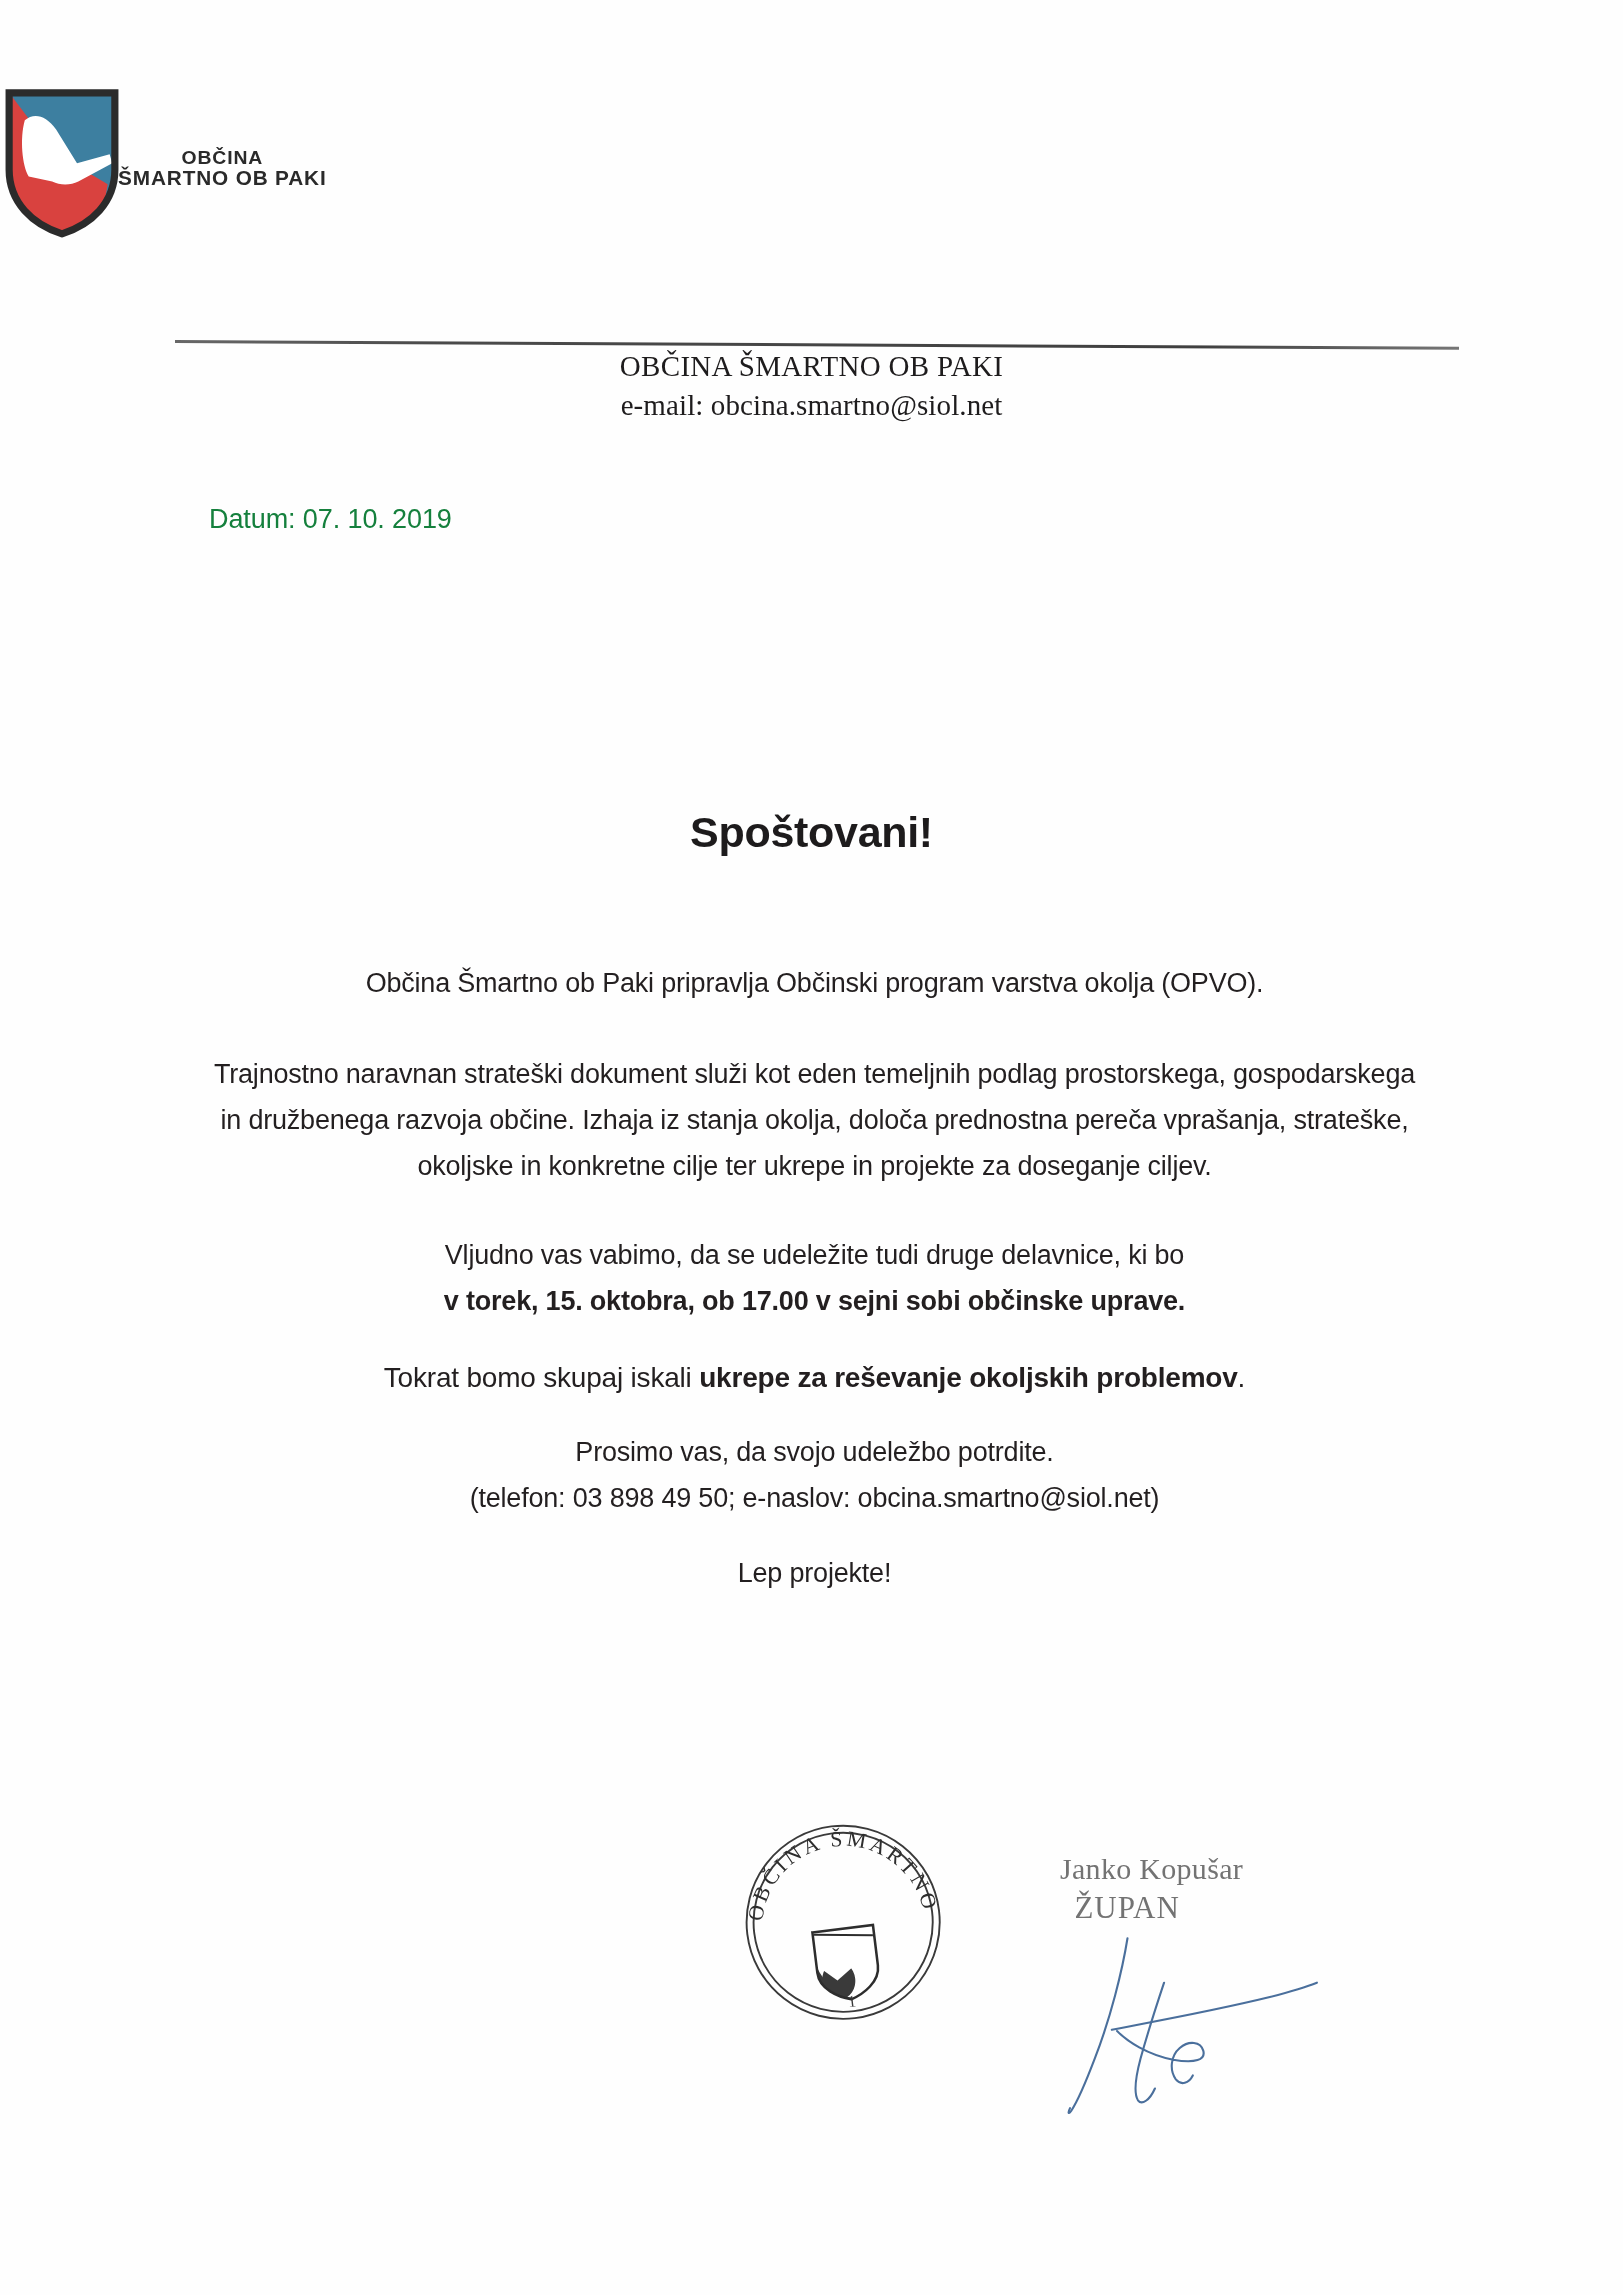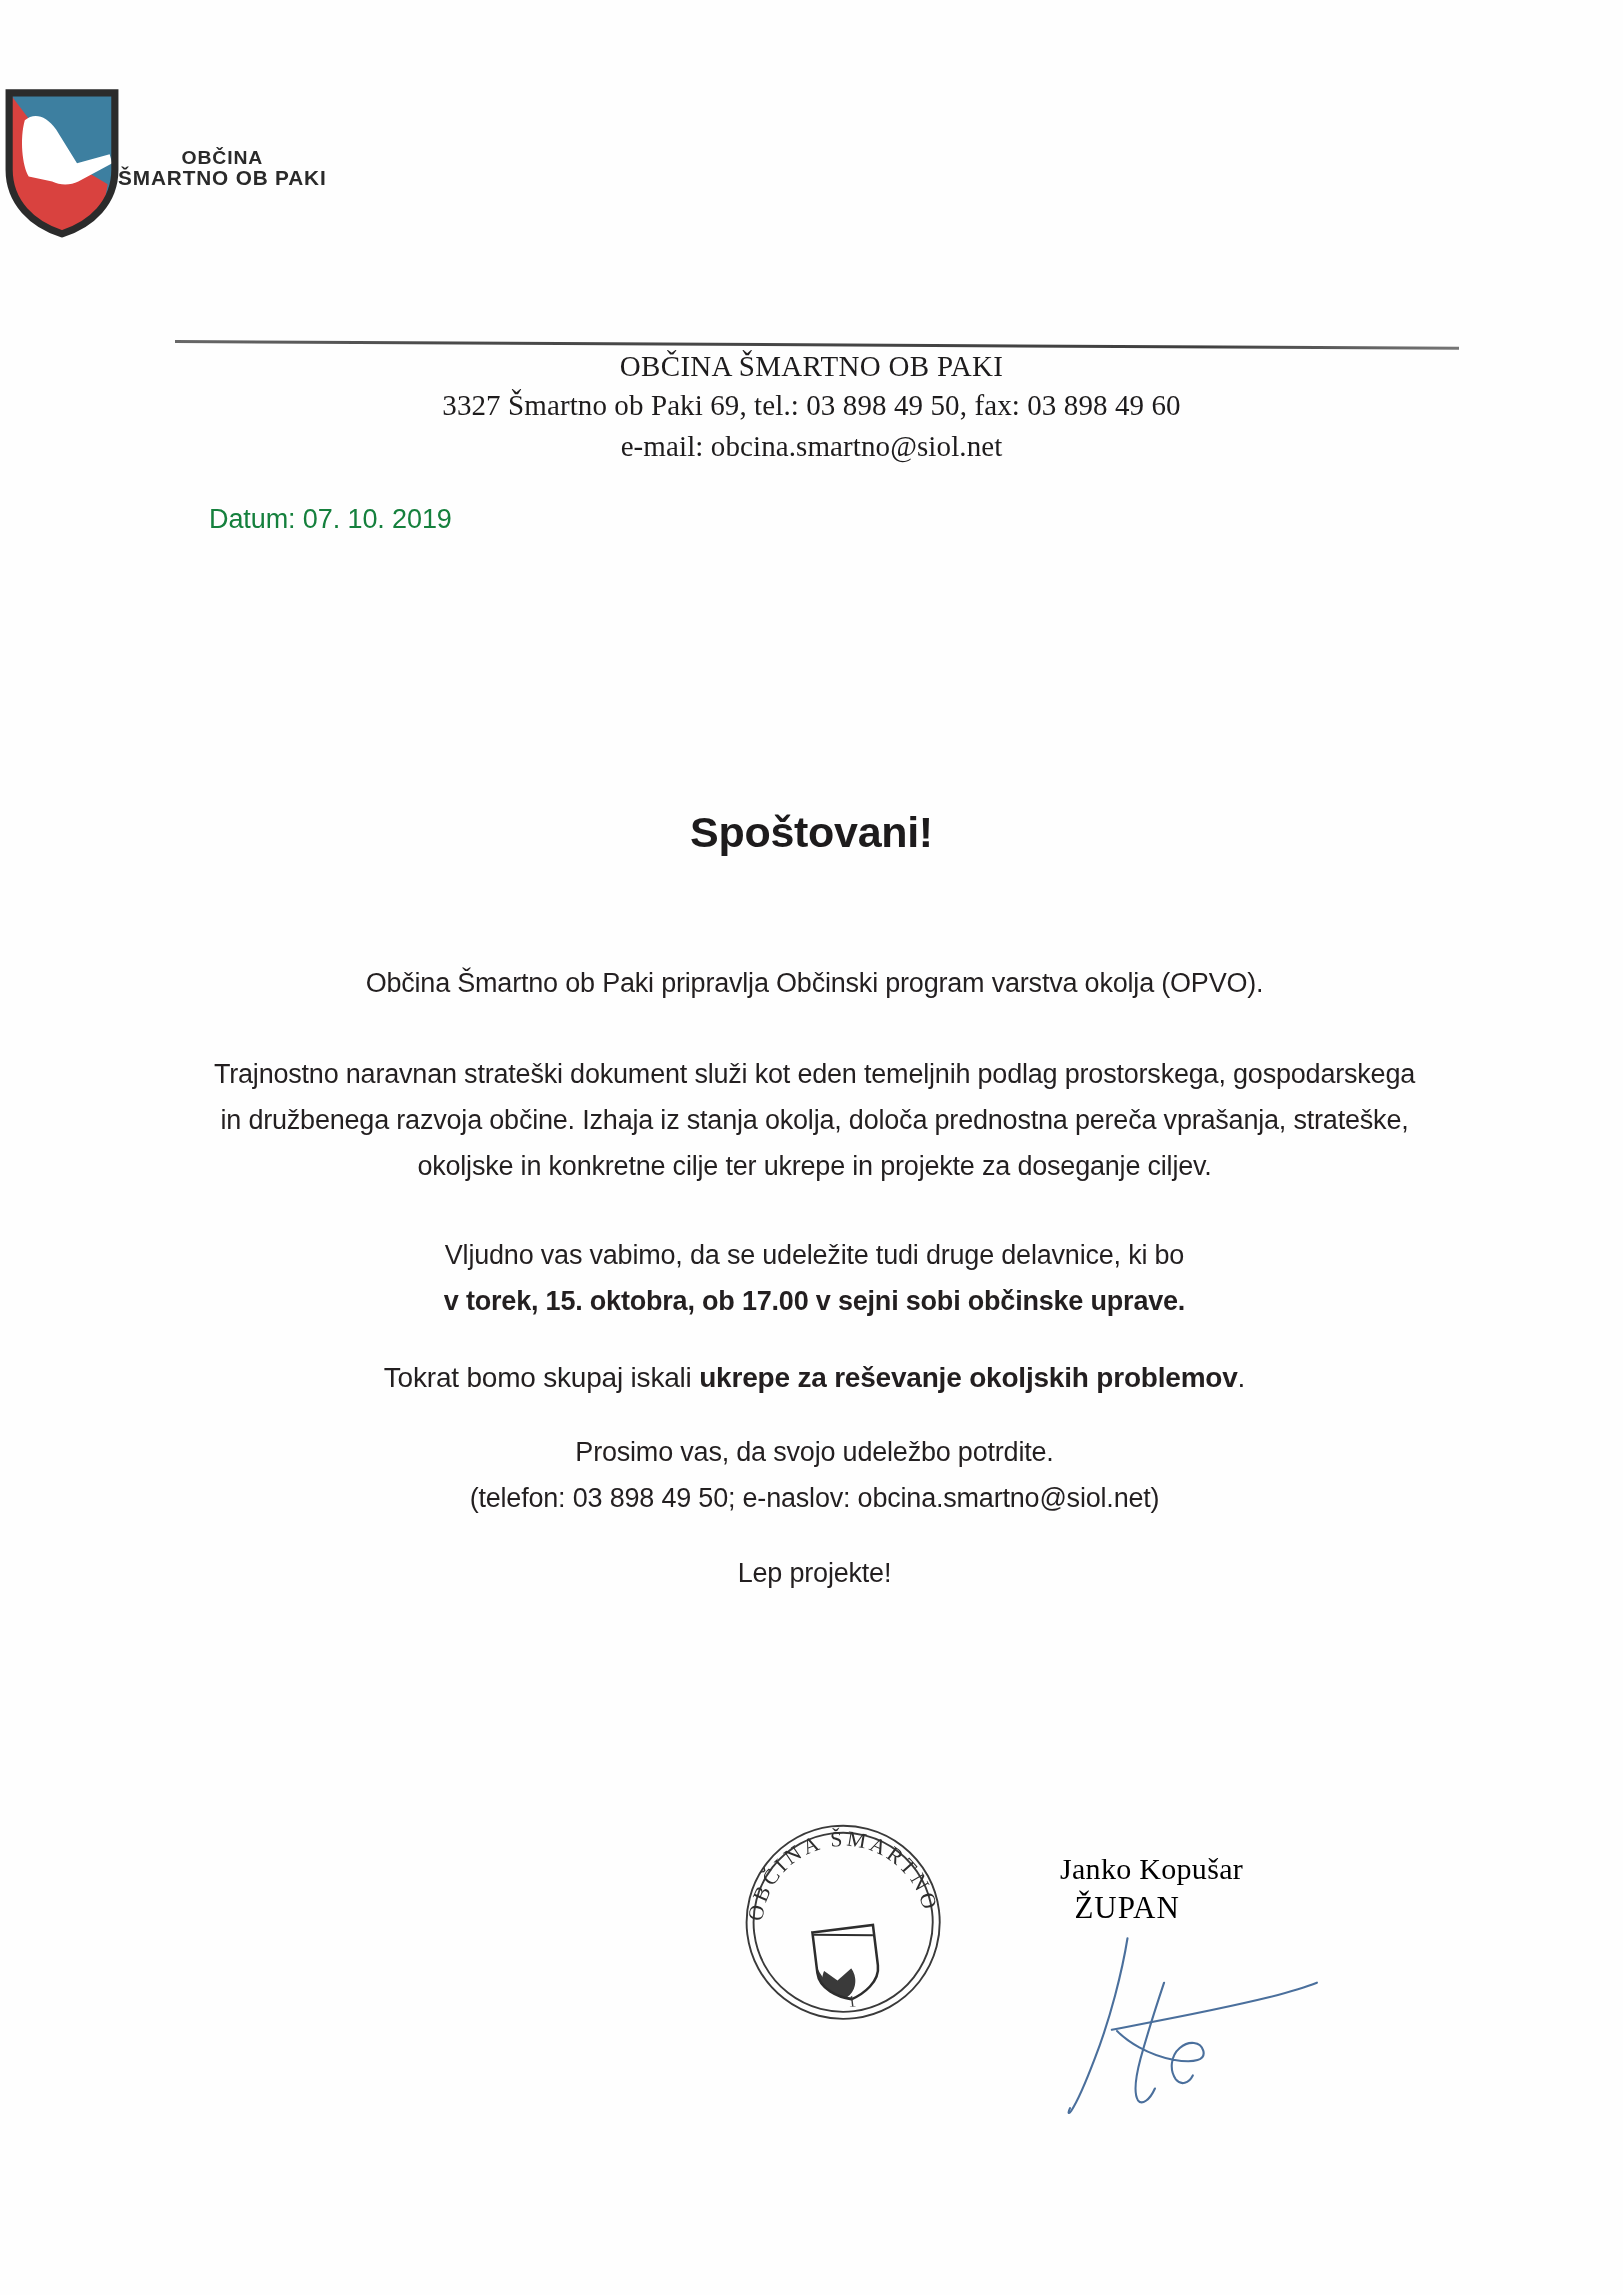--- a/index.html
+++ b/index.html
@@ -170,21 +170,21 @@
     height: 216px;
     transform: rotate(-7deg);
   }
   .sign-name {
     position: absolute;
     left: 1060px;
     top: 39px;
     font-family: "Liberation Serif", serif;
     font-size: 30px;
     line-height: 1.30;
-    color: #000000;
+    color: #737373;
     letter-spacing: 0.3px;
   }
   .sign-role {
     font-family: "Liberation Serif", serif;
     font-size: 31px;
     letter-spacing: 1px;
     display: block;
     padding-left: 14.4px;
   }
   .signature-ink {
@@ -219,21 +219,20 @@
     <div class="crest-caption">
       <span class="cc1">OBČINA</span>
       <span class="cc2">ŠMARTNO OB PAKI</span>
     </div>
   </div>
 
   <div class="rule"></div>
 
   <div class="letterhead">
     <div class="lh-line1">OBČINA ŠMARTNO OB PAKI</div>
-    <div class="lh-line2">3327 Šmartno ob Paki 69, tel.: 03 898 49 50, fax: 03 898 49 60</div>
     <div class="lh-line3">e-mail: obcina.smartno@siol.net</div>
   </div>
 
   <div class="date-line">Datum: 07. 10. 2019</div>
 
 
   <div class="salutation">Spoštovani!</div>
 
   <div class="body-wrap">
 

